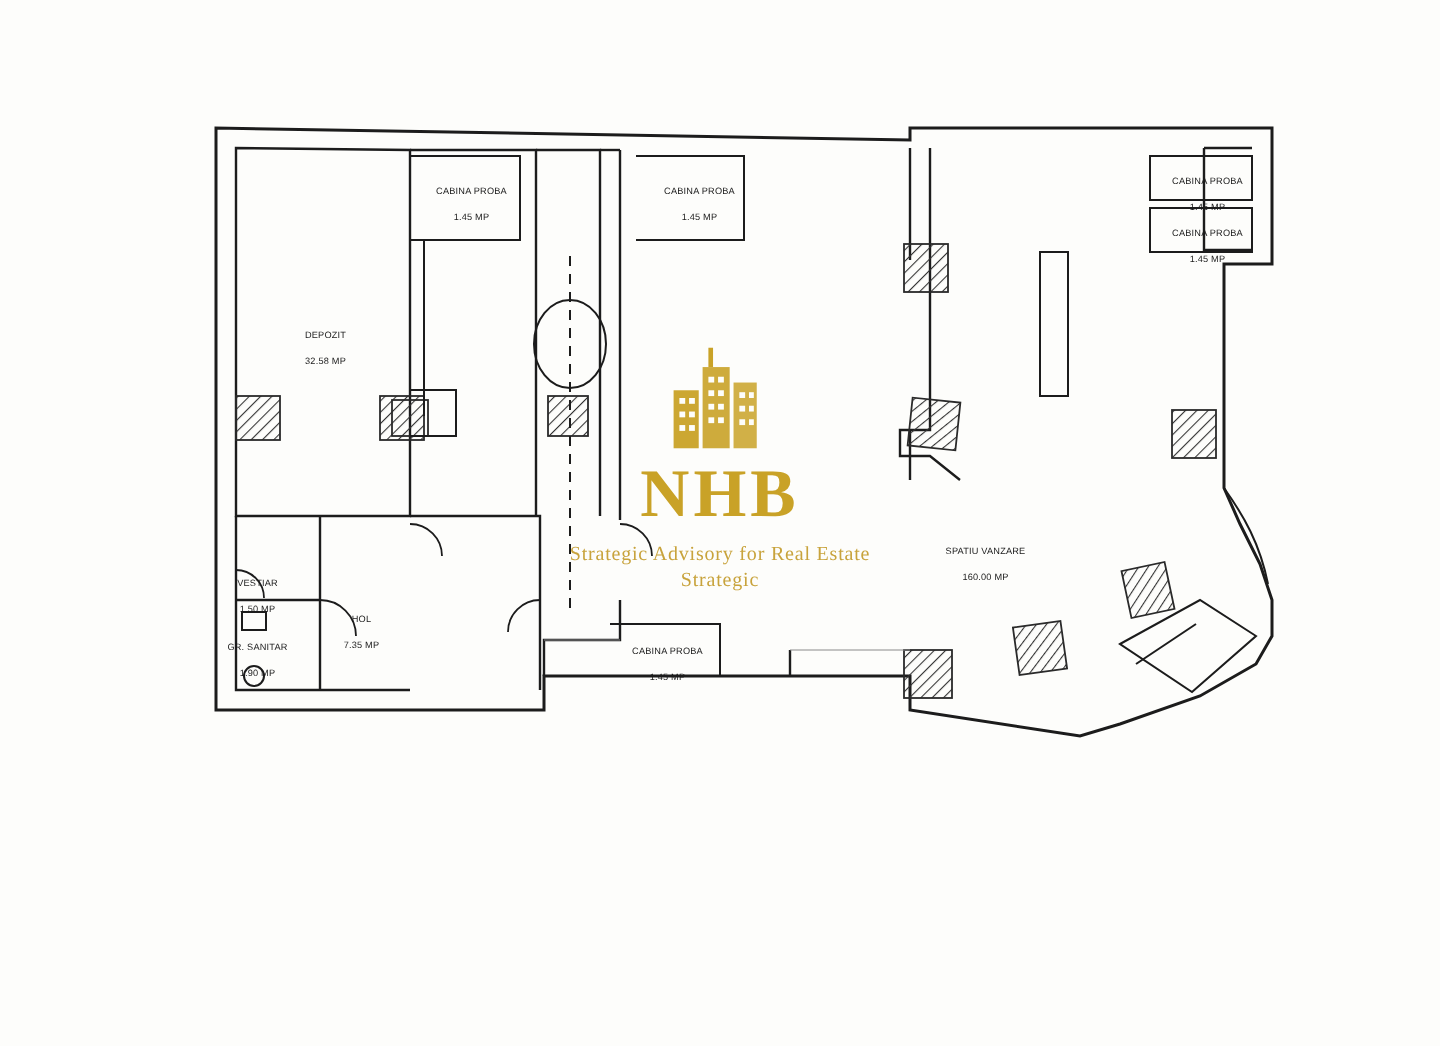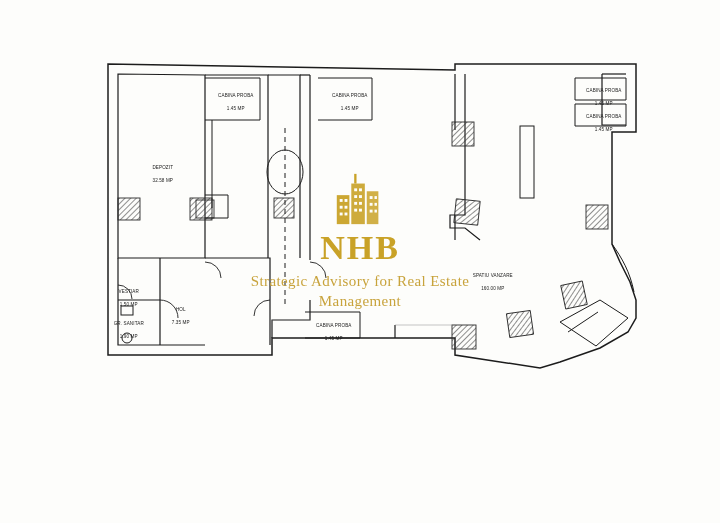--- a/index.html
+++ b/index.html
@@ -51,21 +51,21 @@
   }
   .wm-sub {
     font-family: "Liberation Serif", serif;
     font-size: 15px;
     letter-spacing: 0.6px;
     color: #b98e1e;
     margin-top: 3px;
   }
   .wm-tag {
     font-family: "Liberation Serif", serif;
-    font-size: 15px;
+    font-size: 10px;
     letter-spacing: 0.4px;
     color: #c8a33c;
     margin-top: 5px;
     line-height: 1.35;
   }
   .lbl {
     position: absolute;
     font-family: "Liberation Sans", sans-serif;
     font-size: 4.6px;
     color: #1b1b1b;
@@ -253,17 +253,17 @@
           <rect x="45" y="27" width="2.5" height="3"></rect>
         <rect x="40" y="34" width="3" height="3"></rect>
           <rect x="45" y="34" width="2.5" height="3"></rect>
         <rect x="40" y="41" width="3" height="3"></rect>
           <rect x="45" y="41" width="2.5" height="3"></rect>
       </g>
     </svg>
     <div class="wm-title">NHB</div>
     <div class="wm-tag">
       <span>Strategic Advisory for  Real Estate</span><br>
-      <span>Management</span>
+      <span>Strategic</span>
     </div>
   </div>
 
 </div>
 
 </body></html>

